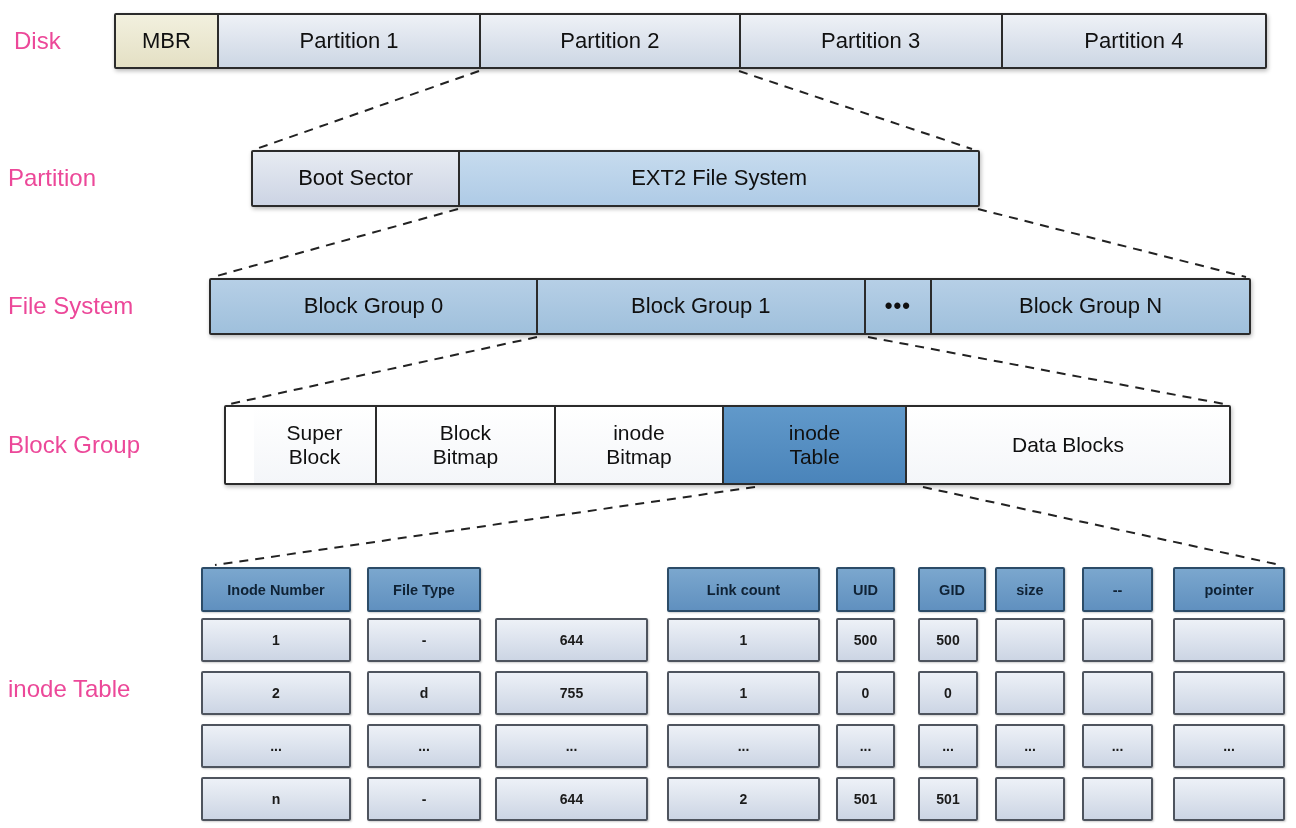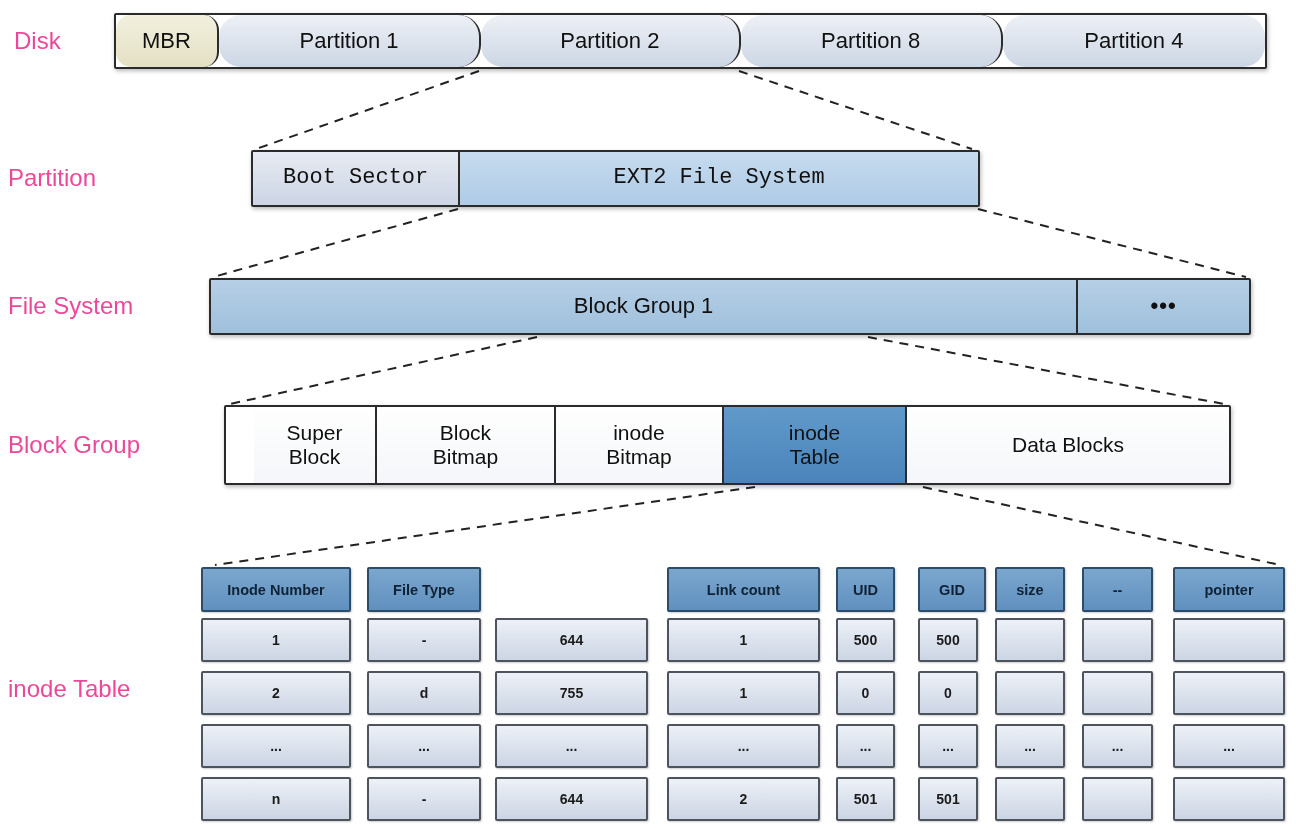--- a/index.html
+++ b/index.html
@@ -14,21 +14,21 @@
     position:absolute;display:flex;border:2px solid #2b2b2b;border-radius:2px;
     box-shadow:1px 2px 4px rgba(0,0,0,.28);box-sizing:border-box;
   }
   .seg{
     display:flex;align-items:center;justify-content:center;
     font-size:22px;color:#101010;border-right:2px solid #2b2b2b;
     box-sizing:border-box;white-space:pre-line;text-align:center;line-height:1.12;
   }
   .seg:last-child{border-right:none;}
   .seg.mbr  {background:linear-gradient(180deg,#f2f0de 0%,#e4e0c4 100%);}
-  .seg.part {background:linear-gradient(180deg,#eef1f6 0%,#ccd6e4 100%);border-radius:22px;}
+  .seg.part {background:linear-gradient(180deg,#eef1f6 0%,#ccd6e4 100%);}
   .seg.boot {background:linear-gradient(180deg,#e7ebf2 0%,#ccd4e4 100%);}
   .seg.ext2 {background:linear-gradient(180deg,#c6dbee 0%,#afcbe6 100%);}
   .seg.bg   {background:linear-gradient(180deg,#b6cfe6 0%,#9fc0dc 100%);}
   .seg.dots {font-weight:bold;font-size:22px;letter-spacing:1px;}
   .seg.white{background:linear-gradient(180deg,#ffffff 0%,#f4f6f9 100%);font-size:21px;}
   .seg.blue {background:linear-gradient(180deg,#6199ca 0%,#4a84ba 100%);font-size:21px;}
   #bg-bar .seg{font-size:21px;}
   .itable{position:absolute;left:201px;top:567px;width:1084px;height:258px;}
   .icell{
     position:absolute;height:44px;display:flex;align-items:center;justify-content:center;
@@ -59,33 +59,35 @@
   <line x1="923" y1="487" x2="1280" y2="565"></line>
 </svg>
 
 <div class="rlabel" style="left:14px;top:27px;">Disk</div>
 <div class="rlabel" style="left:8px;top:164px;">Partition</div>
 <div class="rlabel" style="left:8px;top:292px;">File System</div>
 <div class="rlabel" style="left:8px;top:431px;">Block Group</div>
 <div class="rlabel" style="left:8px;top:675px;">inode Table</div>
 
 <div class="bar" id="disk-bar" style="left:114px;top:13px;width:1153px;height:56px;">
-    <div class="seg mbr" style="flex: 102 0 0px; border-radius: 15px;">MBR</div>
+    <div class="seg mbr" style="flex: 102 0 0px;">MBR</div>
     <div class="seg part" style="flex: 263 0 0px;">Partition 1</div>
     <div class="seg part" style="flex: 260 0 0px;">Partition 2</div>
-    <div class="seg part" style="flex: 263 0 0px;">Partition 8</div>
+    <div class="seg part" style="flex: 263 0 0px;">Partition 3</div>
     <div class="seg part" style="flex: 265 0 0px;">Partition 4</div>
   </div>
-<div class="bar" id="partition-bar" style="left:251px;top:150px;width:729px;height:57px;font-family:Liberation Mono, monospace;">
+<div class="bar" id="partition-bar" style="left:251px;top:150px;width:729px;height:57px;">
     <div class="seg boot" style="flex: 207 0 0px;">Boot Sector</div>
     <div class="seg ext2" style="flex: 522 0 0px;">EXT2 File System</div>
   </div>
 <div class="bar" id="fs-bar" style="left:209px;top:278px;width:1042px;height:57px;">
+    <div class="seg bg" style="flex: 328 0 0px;">Block Group 0</div>
     <div class="seg bg" style="flex: 329 0 0px;">Block Group 1</div>
     <div class="seg bg dots" style="flex: 65 0 0px;">•••</div>
+    <div class="seg bg" style="flex: 320 0 0px;">Block Group N</div>
   </div>
 <div class="bar" id="bg-bar" style="left:224px;top:405px;width:1007px;height:80px;padding-left:28px;">
     <div class="seg white" style="flex: 115 0 0px;">Super
 Block</div>
     <div class="seg white" style="flex: 168 0 0px;">Block
 Bitmap</div>
     <div class="seg white" style="flex: 158 0 0px;">inode
 Bitmap</div>
     <div class="seg blue" style="flex: 172 0 0px;">inode
 Table</div>

